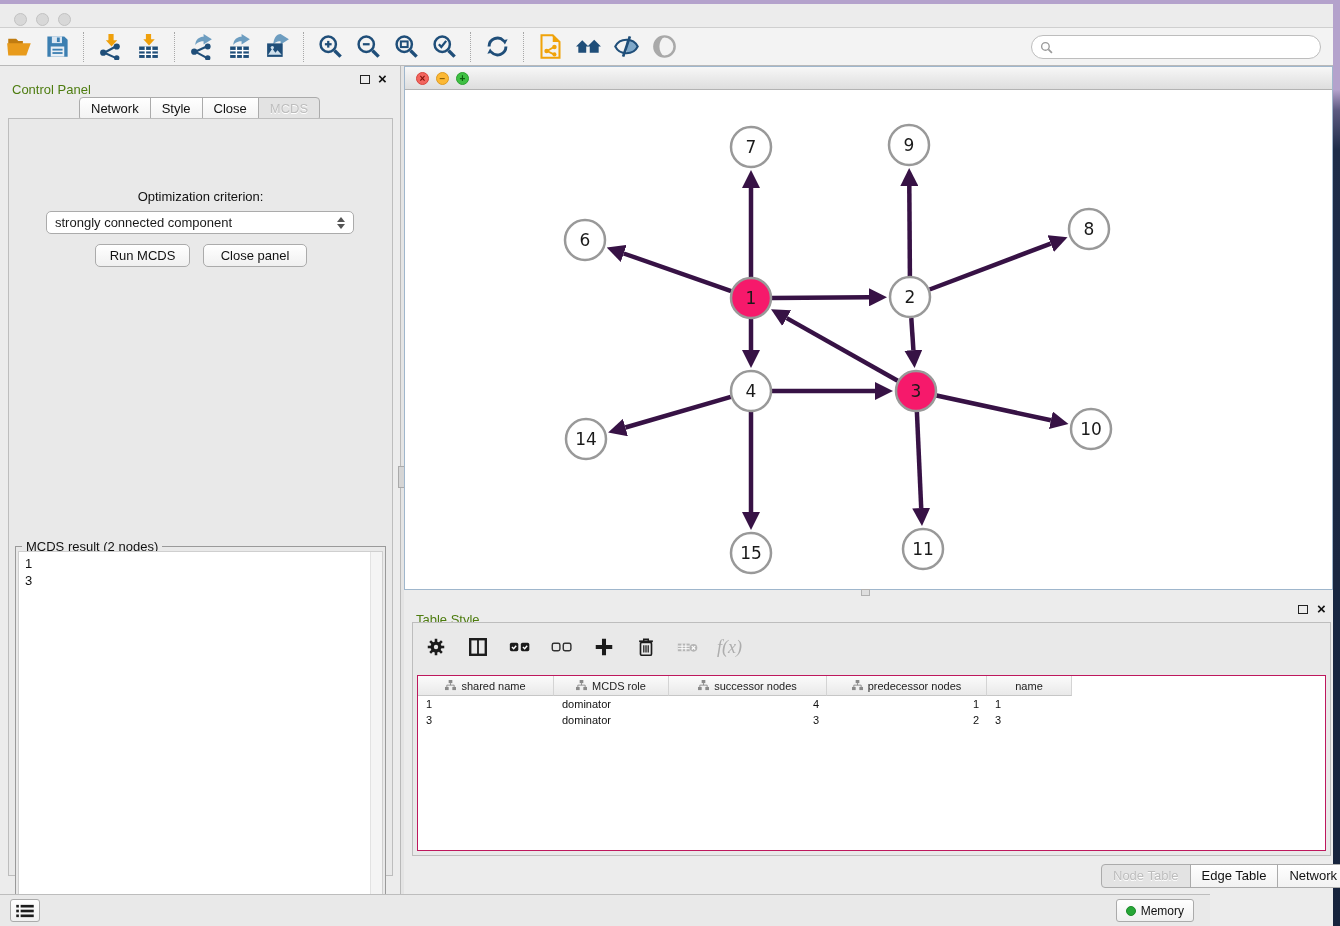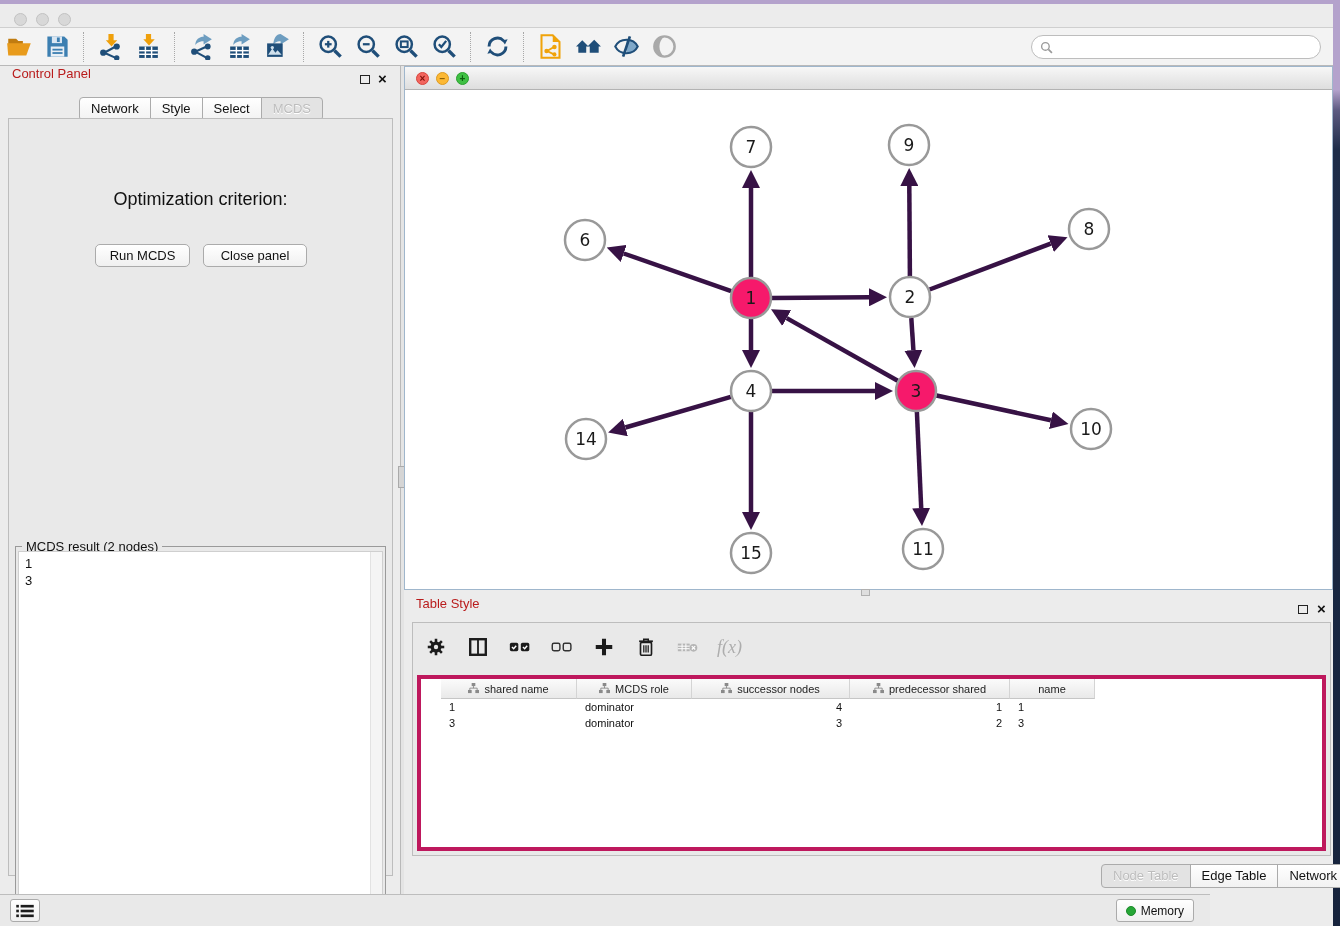--- a/index.html
+++ b/index.html
@@ -21,31 +21,31 @@
   .toolbar { position:absolute; left:0; top:28px; width:1333px; height:38px; background:#f3f3f3; border-bottom:1px solid #b9b9b9; display:flex; align-items:center; }
   .tb-icon { width:34px; height:32px; display:flex; align-items:center; justify-content:center; margin:0 2px; }
   .tb-icon svg { width:27px; height:27px; }
   .tb-sep { width:1px; height:30px; border-left:1px dotted #a8a8a8; margin:0 7px; }
   .search-wrap { position:absolute; right:12px; top:7px; width:290px; height:24px; background:#fff; border:1px solid #bdbdbd; border-radius:12px; display:flex; align-items:center; padding-left:8px; }
   .search-wrap input { border:none; outline:none; flex:1; height:20px; font-size:12px; background:transparent; }
 
   
   .control-panel { position:absolute; left:0; top:66px; width:400px; height:828px; background:#ececec; }
   .panel-head { position:absolute; left:0; top:0; width:100%; height:28px; }
-  .panel-title { position:absolute; left:12px; top:0; font-size:13px; color:#b91c1c; }
+  .panel-title { position:absolute; left:12px; top:16px; font-size:13px; color:#4d7c0f; }
   .float-icon { position:absolute; width:10px; height:9px; border:1.5px solid #222; top:9px; cursor:pointer; }
   .close-icon { position:absolute; top:5px; font-size:15px; font-weight:bold; color:#111; cursor:pointer; line-height:16px; }
   .tabs-row { position:absolute; display:flex; }
   .tab { border:1px solid #ababab; background:linear-gradient(#ffffff,#f2f2f2); padding:3px 11px 4px; font-size:13px; margin-left:-1px; color:#111; cursor:pointer; white-space:nowrap; }
   .tab:first-child { border-top-left-radius:4px; border-bottom-left-radius:4px; margin-left:0; }
   .tab:last-child { border-top-right-radius:4px; border-bottom-right-radius:4px; }
   .tab.selected { background:#e3e3e3; color:#bdbdbd; text-shadow:0 1px 0 #fff; }
   .cp-tabs { left:79px; top:31px; }
   .cp-content { position:absolute; left:8px; top:52px; width:385px; height:758px; border:1px solid #bdbdbd; background:#e9e9e9; }
-  .opt-label { position:absolute; left:0; width:100%; top:70px; text-align:center; font-size:18px; color:#111; }
+  .opt-label { position:absolute; left:0; width:100%; top:70px; text-align:center; font-size:13px; color:#111; }
   .criterion { position:absolute; left:37px; top:92px; width:308px; height:23px; background:#fff; border:1px solid #ababab; border-radius:5px; display:flex; align-items:center; padding:0 8px; font-size:13px; cursor:pointer; }
   .criterion .stepper { margin-left:auto; display:flex; flex-direction:column; gap:2px; }
   .stepper i { width:0; height:0; border-left:4px solid transparent; border-right:4px solid transparent; display:block; }
   .stepper .up { border-bottom:5px solid #555; }
   .stepper .dn { border-top:5px solid #555; }
   .cp-btn { position:absolute; top:125px; height:23px; background:linear-gradient(#ffffff,#f0f0f0); border:1px solid #ababab; border-radius:5px; font-size:13px; font-family:inherit; cursor:pointer; color:#111; }
   .result-box { position:absolute; left:6px; top:427px; width:371px; height:378px; border:1px solid #9a9a9a; background:#e9e9e9; }
   .result-legend { position:absolute; left:6px; top:-8px; background:#e9e9e9; padding:0 4px; font-size:13px; color:#111; }
   .result-area { position:absolute; left:2px; top:4px; right:2px; bottom:2px; background:#fff; border:1px solid #cfcfcf; }
   .result-text { position:absolute; left:6px; top:3px; font-size:13px; line-height:17px; white-space:pre-line; color:#111; }
@@ -69,21 +69,21 @@
   
   .h-grip { position:absolute; left:861px; top:589px; width:9px; height:7px; background:#dedede; border:1px solid #b0b0b0; }
 
   
   .table-panel { position:absolute; left:404px; top:596px; width:929px; height:298px; background:#ececec; }
   .tp-content { position:absolute; left:8px; top:26px; width:919px; height:234px; border:1px solid #bdbdbd; background:#e9e9e9; }
   .tp-toolbar { position:absolute; left:10px; top:6px; height:36px; display:flex; align-items:center; gap:16px; }
   .tp-toolbar .tpi { width:26px; height:26px; display:flex; align-items:center; justify-content:center; cursor:pointer; }
   .tp-toolbar svg { width:22px; height:22px; }
   .fx-label { font-family:"Liberation Serif","DejaVu Serif",serif; font-style:italic; font-size:18px; color:#adadad; }
-  .tbl { position:absolute; left:4px; top:52px; right:4px; bottom:4px; background:#fff; border:4px solid #be185d; overflow:hidden;padding-left:20px; }
+  .tbl { position:absolute; left:4px; top:52px; right:4px; bottom:4px; background:#fff; border:1px solid #be185d; overflow:hidden; }
   .thead { display:flex; }
   .th { height:20px; background:linear-gradient(#fbfbfb,#e9e9e9); border-right:1px solid #d4d4d4; border-bottom:1px solid #c6c6c6; display:flex; align-items:center; justify-content:center; gap:5px; font-size:11px; color:#222; cursor:pointer; }
   .th svg { width:11px; height:11px; }
   .tr { display:flex; height:16px; align-items:center; }
   .td { font-size:11px; padding:0 8px; color:#111; white-space:nowrap; }
 
   
   .tp-tabs { left:697px; top:268px; }
 
   
@@ -262,25 +262,32 @@
 
 <div class="control-panel">
   <div class="panel-head">
     <span class="panel-title">Control Panel</span>
     <span class="float-icon" style="left:360px"></span>
     <span class="close-icon" style="left:378px">×</span>
   </div>
   <div class="tabs-row cp-tabs">
       <div class="tab">Network</div>
       <div class="tab">Style</div>
-      <div class="tab">Select</div>
+      <div class="tab">Close</div>
       <div class="tab selected">MCDS</div>
     </div>
   <div class="cp-content">
     <div class="opt-label">Optimization criterion:</div>
+    <div class="criterion">
+      <span>strongly connected component</span>
+      <span class="stepper">
+          <i class="up"></i>
+          <i class="dn"></i>
+        </span>
+    </div>
     <button class="cp-btn" style="left:86px; width:95px">Run MCDS</button>
     <button class="cp-btn" style="left:194px; width:104px">Close panel</button>
     <div class="result-box">
       <span class="result-legend">MCDS result (2 nodes)</span>
       <div class="result-area">
         <div class="result-text">1
 3</div>
         <div class="result-scroll"></div>
       </div>
     </div>
@@ -462,21 +469,21 @@
             <svg viewBox="0 0 12 12">
               <g fill="#8a8a8a">
                 <rect x="4" y="0" width="4" height="3.4"></rect>
                 <rect x="0" y="7.6" width="4" height="3.4"></rect>
                 <rect x="8" y="7.6" width="4" height="3.4"></rect>
               </g>
               <g stroke="#8a8a8a" stroke-width="1">
                 <path d="M6 3.4v2.2M2 7.6V5.6h8v2" fill="none"></path>
               </g>
             </svg>
-            <span>predecessor shared</span>
+            <span>predecessor nodes</span>
           </div>
           <div class="th" style="width: 85px;">
             <span>name</span>
           </div>
         </div>
       <div>
           <div class="tr">
             <div class="td" style="width: 136px; text-align: left;">1</div>
             <div class="td" style="width: 115px; text-align: left;">dominator</div>
             <div class="td" style="width: 158px; text-align: right;">4</div>

